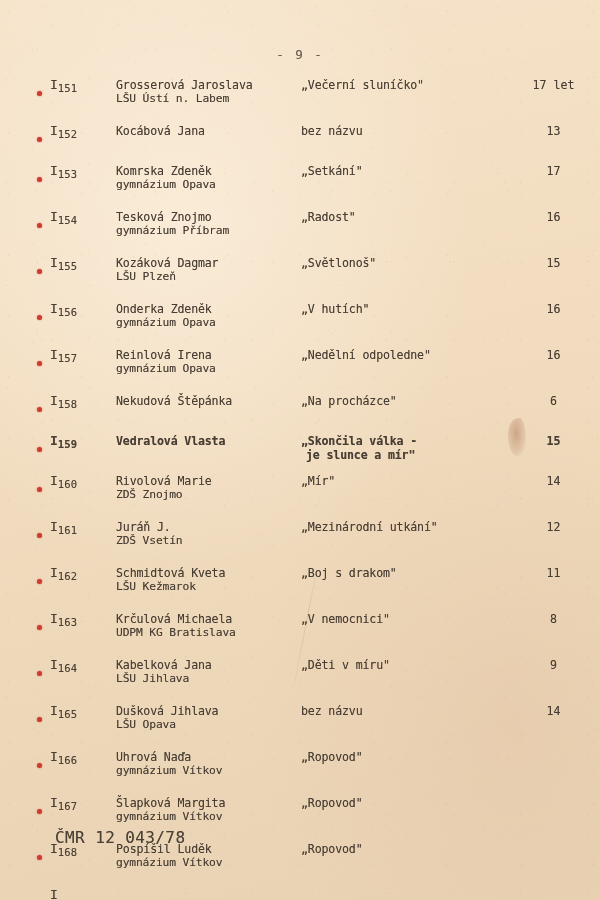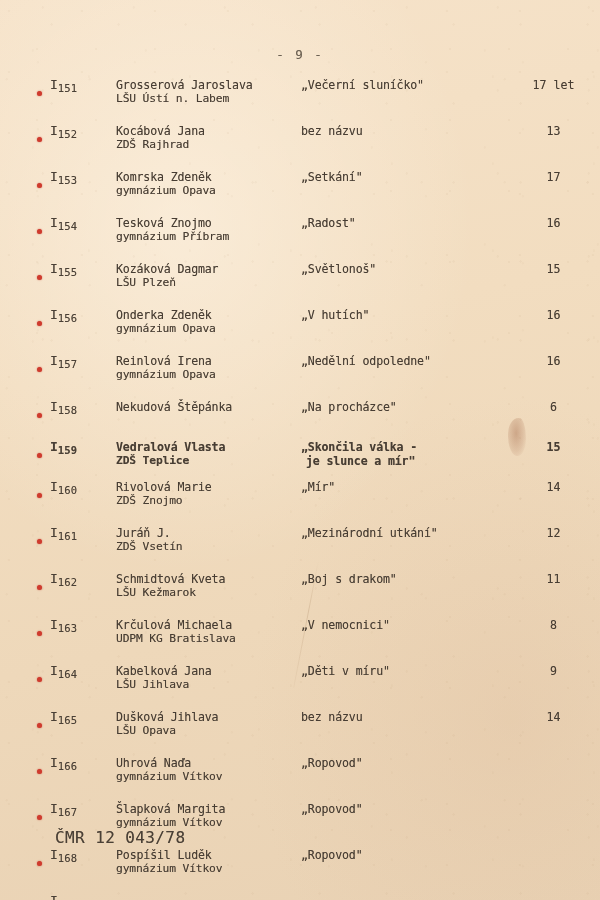--- a/index.html
+++ b/index.html
@@ -196,21 +196,21 @@
       <div class="row">
         <div class="bullet-cell"><span class="bullet" style="background: rgb(207, 59, 46);"></span></div>
         <div class="id-cell"><span>I</span><span class="sub">151</span></div>
         <div class="name-cell"><span>Grosserová Jaroslava</span><span class="org">LŠU Ústí n. Labem</span></div>
         <div class="title-cell"><span>„Večerní sluníčko"</span></div>
         <div class="age-cell">17 let</div>
       </div>
       <div class="row">
         <div class="bullet-cell"><span class="bullet" style="background: rgb(207, 59, 46);"></span></div>
         <div class="id-cell"><span>I</span><span class="sub">152</span></div>
-        <div class="name-cell"><span>Kocábová Jana</span><span class="org">ZDŠ Rajhrad</span></div>
+        <div class="name-cell"><span>Kocábová Jana</span></div>
         <div class="title-cell"><span>bez názvu</span></div>
         <div class="age-cell">13</div>
       </div>
       <div class="row">
         <div class="bullet-cell"><span class="bullet" style="background: rgb(207, 59, 46);"></span></div>
         <div class="id-cell"><span>I</span><span class="sub">153</span></div>
         <div class="name-cell"><span>Komrska Zdeněk</span><span class="org">gymnázium Opava</span></div>
         <div class="title-cell"><span>„Setkání"</span></div>
         <div class="age-cell">17</div>
       </div>
@@ -245,21 +245,21 @@
       <div class="row">
         <div class="bullet-cell"><span class="bullet" style="background: rgb(207, 59, 46);"></span></div>
         <div class="id-cell"><span>I</span><span class="sub">158</span></div>
         <div class="name-cell"><span>Nekudová Štěpánka</span></div>
         <div class="title-cell"><span>„Na procházce"</span></div>
         <div class="age-cell">6</div>
       </div>
       <div class="row two-line">
         <div class="bullet-cell"><span class="bullet" style="background: rgb(207, 59, 46);"></span></div>
         <div class="id-cell"><span>I</span><span class="sub">159</span></div>
-        <div class="name-cell"><span>Vedralová Vlasta</span><span class="org">ZDŠ Teplice</span></div>
+        <div class="name-cell"><span>Vedralová Vlasta</span></div>
         <div class="title-cell"><span>„Skončila válka -</span><span class="line2">je slunce a mír"</span></div>
         <div class="age-cell">15</div>
       </div>
       <div class="row">
         <div class="bullet-cell"><span class="bullet" style="background: rgb(207, 59, 46);"></span></div>
         <div class="id-cell"><span>I</span><span class="sub">160</span></div>
         <div class="name-cell"><span>Rivolová Marie</span><span class="org">ZDŠ Znojmo</span></div>
         <div class="title-cell"><span>„Mír"</span></div>
         <div class="age-cell">14</div>
       </div>

